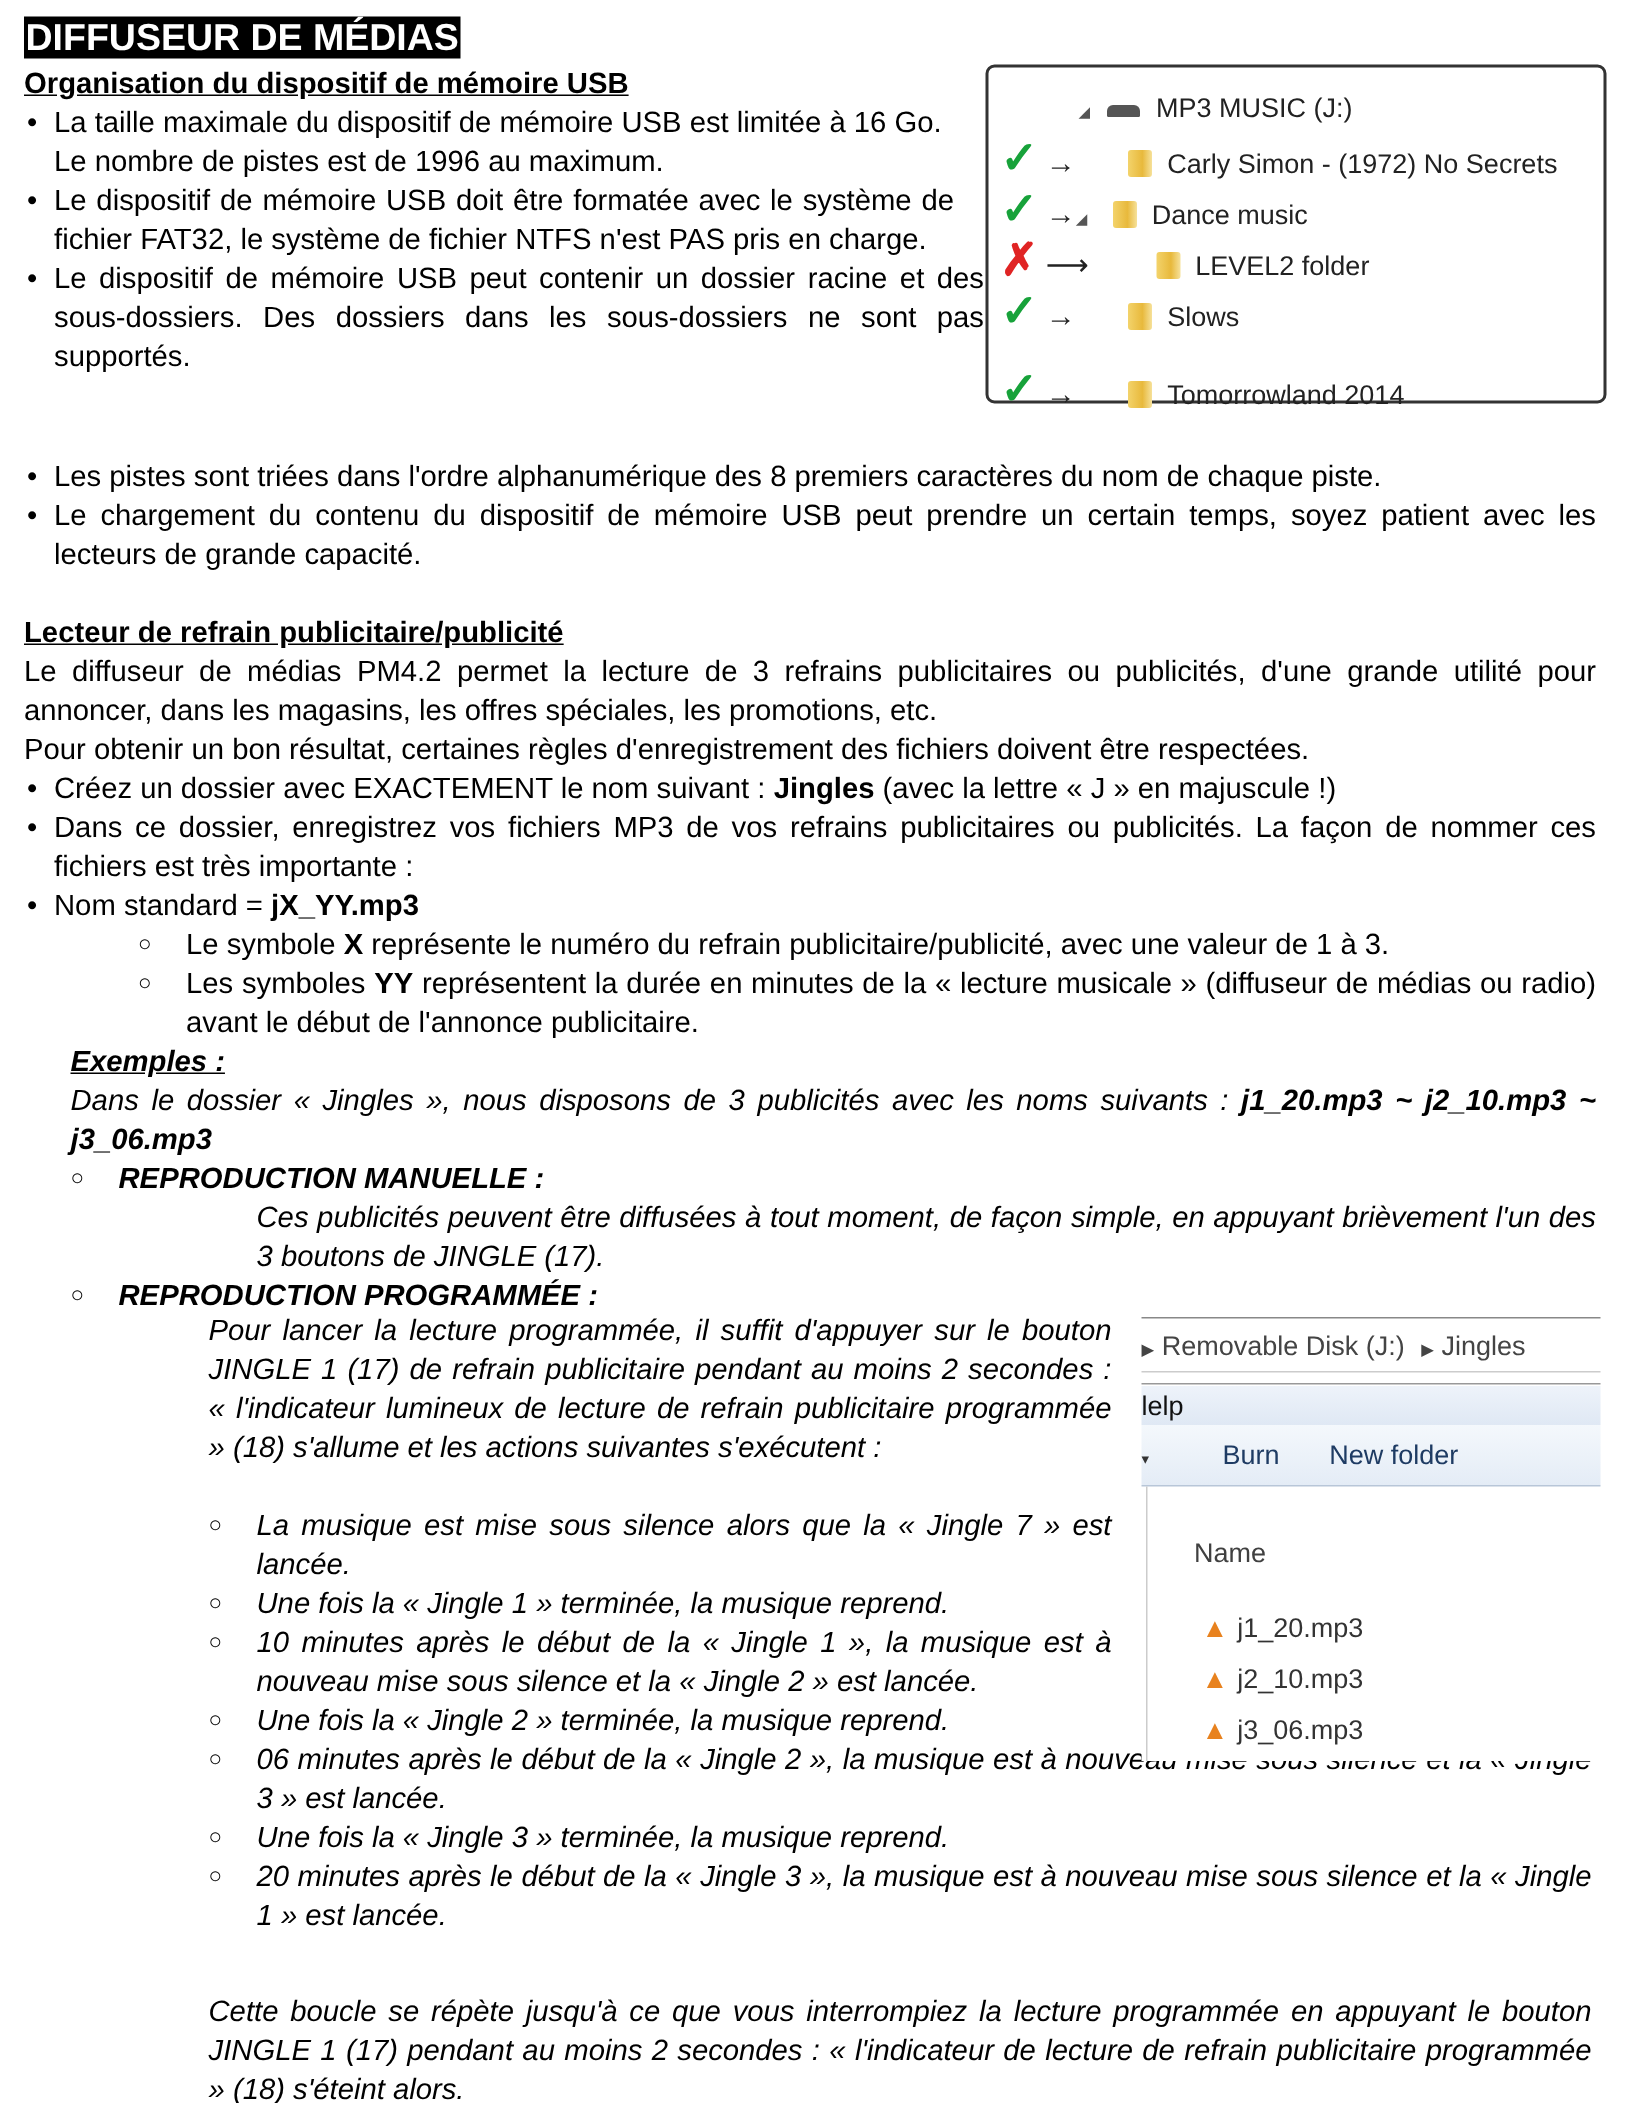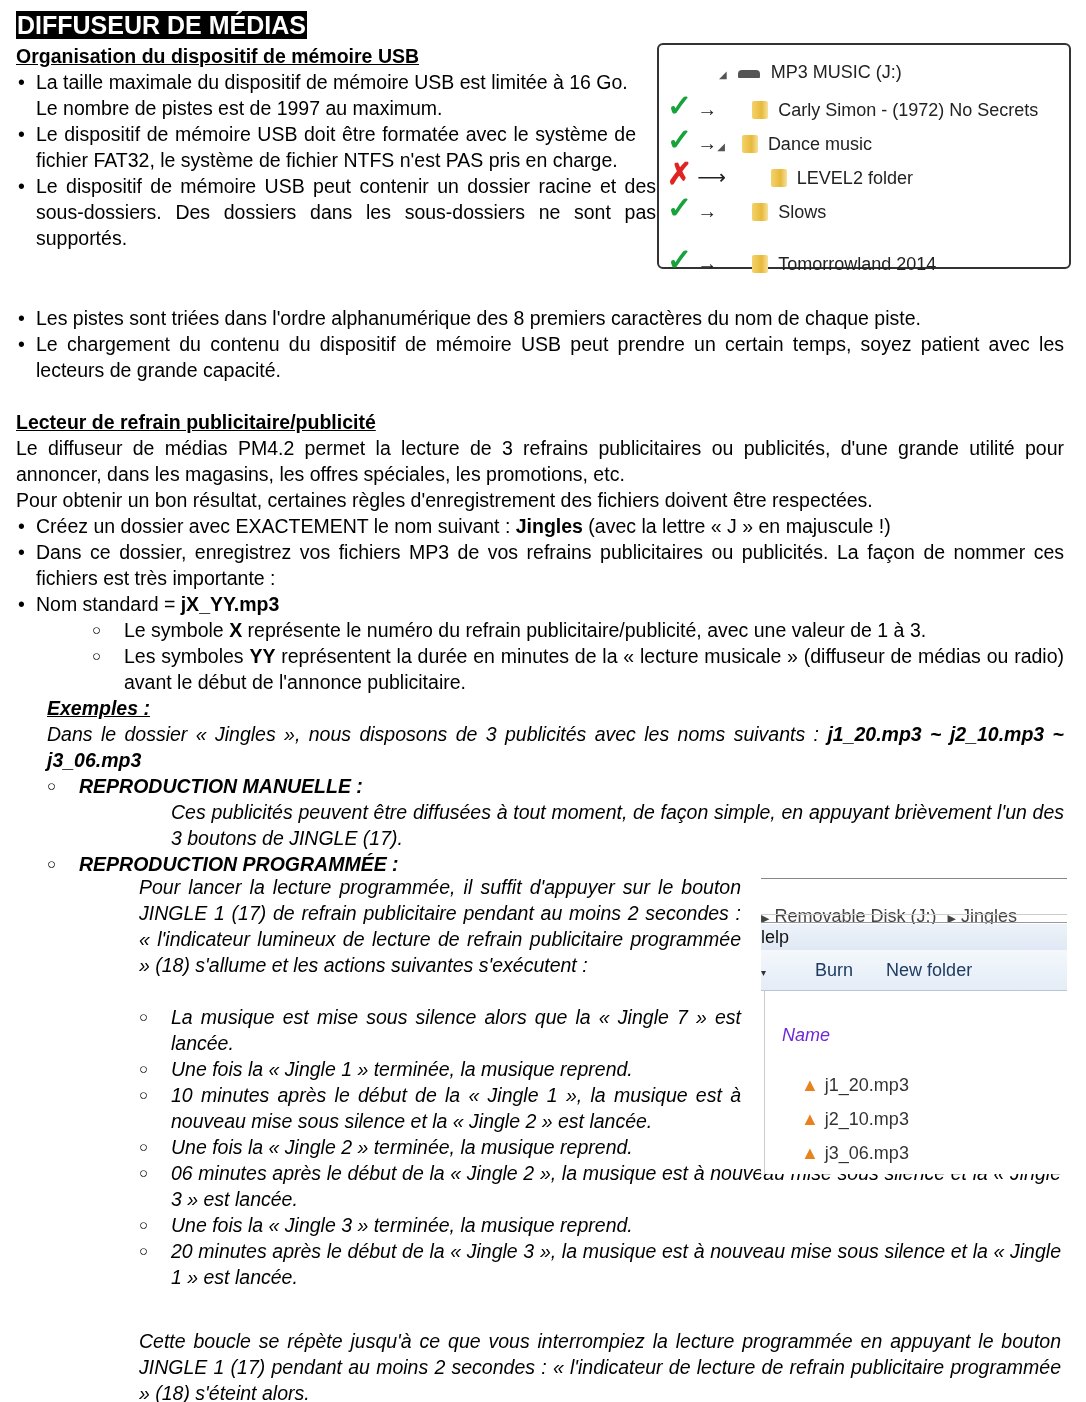--- a/index.html
+++ b/index.html
@@ -26,21 +26,21 @@
 </style>
 </head>
 <body>
 
 <div class="hbar">DIFFUSEUR DE MÉDIAS</div>
 
 <div class="abs" style="left:16px;top:43px;width:620px;">
   <div class="h2">Organisation du dispositif de mémoire USB</div>
   <div class="bul just">
     <span>La taille maximale du dispositif de mémoire USB est limitée à 16 Go.</span><br>
-    <span>Le nombre de pistes est de 1997 au maximum.</span>
+    <span>Le nombre de pistes est de 1996 au maximum.</span>
   </div>
   <div class="bul just">Le dispositif de mémoire USB doit être formatée avec le système de fichier FAT32, le système de fichier NTFS n'est PAS pris en charge.</div>
   <div class="bul just" style="width:620px;">Le dispositif de mémoire USB peut contenir un dossier racine et des sous-dossiers. Des dossiers dans les sous-dossiers ne sont pas supportés.</div>
 </div>
 <div class="abs" style="left:16px;top:305px;width:1048px;">
   <div class="bul just">Les pistes sont triées dans l'ordre alphanumérique des 8 premiers caractères du nom de chaque piste.</div>
   <div class="bul just">Le chargement du contenu du dispositif de mémoire USB peut prendre un certain temps, soyez patient avec les lecteurs de grande capacité.</div>
 </div>
 
 <div class="tree">
@@ -104,36 +104,36 @@
   <div class="cir just" style="width:570px;">10 minutes après le début de la « Jingle 1 », la musique est à nouveau mise sous silence et la « Jingle 2 » est lancée.</div>
   <div class="cir just" style="width:890px;">Une fois la « Jingle 2 » terminée, la musique reprend.</div>
   <div class="cir just" style="width:890px;">06 minutes après le début de la « Jingle 2 », la musique est à nouveau mise sous silence et la « Jingle 3 » est lancée.</div>
   <div class="cir just" style="width:890px;">Une fois la « Jingle 3 » terminée, la musique reprend.</div>
   <div class="cir just" style="width:890px;">20 minutes après le début de la « Jingle 3 », la musique est à nouveau mise sous silence et la « Jingle 1 » est lancée.</div>
   <div class="just" style="width:922px;margin-top:38px;">Cette boucle se répète jusqu'à ce que vous interrompiez la lecture programmée en appuyant le bouton JINGLE 1 (17) pendant au moins 2 secondes : « l'indicateur de lecture de refrain publicitaire programmée » (18) s'éteint alors.</div>
 </div>
 
 <div class="exp">
   <div style="position:absolute;left:0;top:0;width:306px;height:1px;background:#888;"></div>
-  <div style="position:absolute;left:0;top:6px;white-space:nowrap;margin-top:19px;">
+  <div style="position:absolute;left:0;top:6px;white-space:nowrap;">
     <span style="font-size:11px;">▶</span>
     <span>Removable Disk (J:)</span>
     <span style="font-size:11px;margin-left:6px;">▶</span>
     <span>Jingles</span>
   </div>
   <div style="position:absolute;left:0;top:36px;width:306px;height:1px;background:#ccc;"></div>
   <div style="position:absolute;left:0;top:44px;width:306px;height:1px;background:#999;"></div>
   <div style="position:absolute;left:0;top:72px;width:306px;height:40px;background:linear-gradient(#f4f8fc,#e4ecf6);border-bottom:1px solid #b8c6d8;line-height:40px;color:#1e3b63;">
     <span style="font-size:10px;color:#333;margin-right:44px;">▾</span>
     <span style="margin-right:28px;">Burn</span>
     <span>New folder</span>
   </div>
   <div style="position:absolute;left:0;top:46px;width:306px;height:26px;background:linear-gradient(#eef3fa,#dfe8f4);line-height:26px;color:#111;">
     <span>lelp</span>
   </div>
   <div style="position:absolute;left:3px;top:113px;width:1px;height:183px;background:#ccc;"></div>
-  <div style="position:absolute;left:21px;top:144px;color:#6d28d9;font-style:italic;">Name</div>
+  <div style="position:absolute;left:35px;top:144px;color:#404040;">Name</div>
   <div style="position:absolute;left:40px;top:190px;line-height:34px;color:#333;">
     <div><span style="color:#e8821e;margin-right:6px;">▲</span><span>j1_20.mp3</span></div>
     <div><span style="color:#e8821e;margin-right:6px;">▲</span><span>j2_10.mp3</span></div>
     <div><span style="color:#e8821e;margin-right:6px;">▲</span><span>j3_06.mp3</span></div>
   </div>
 </div>
 
 </body></html>

